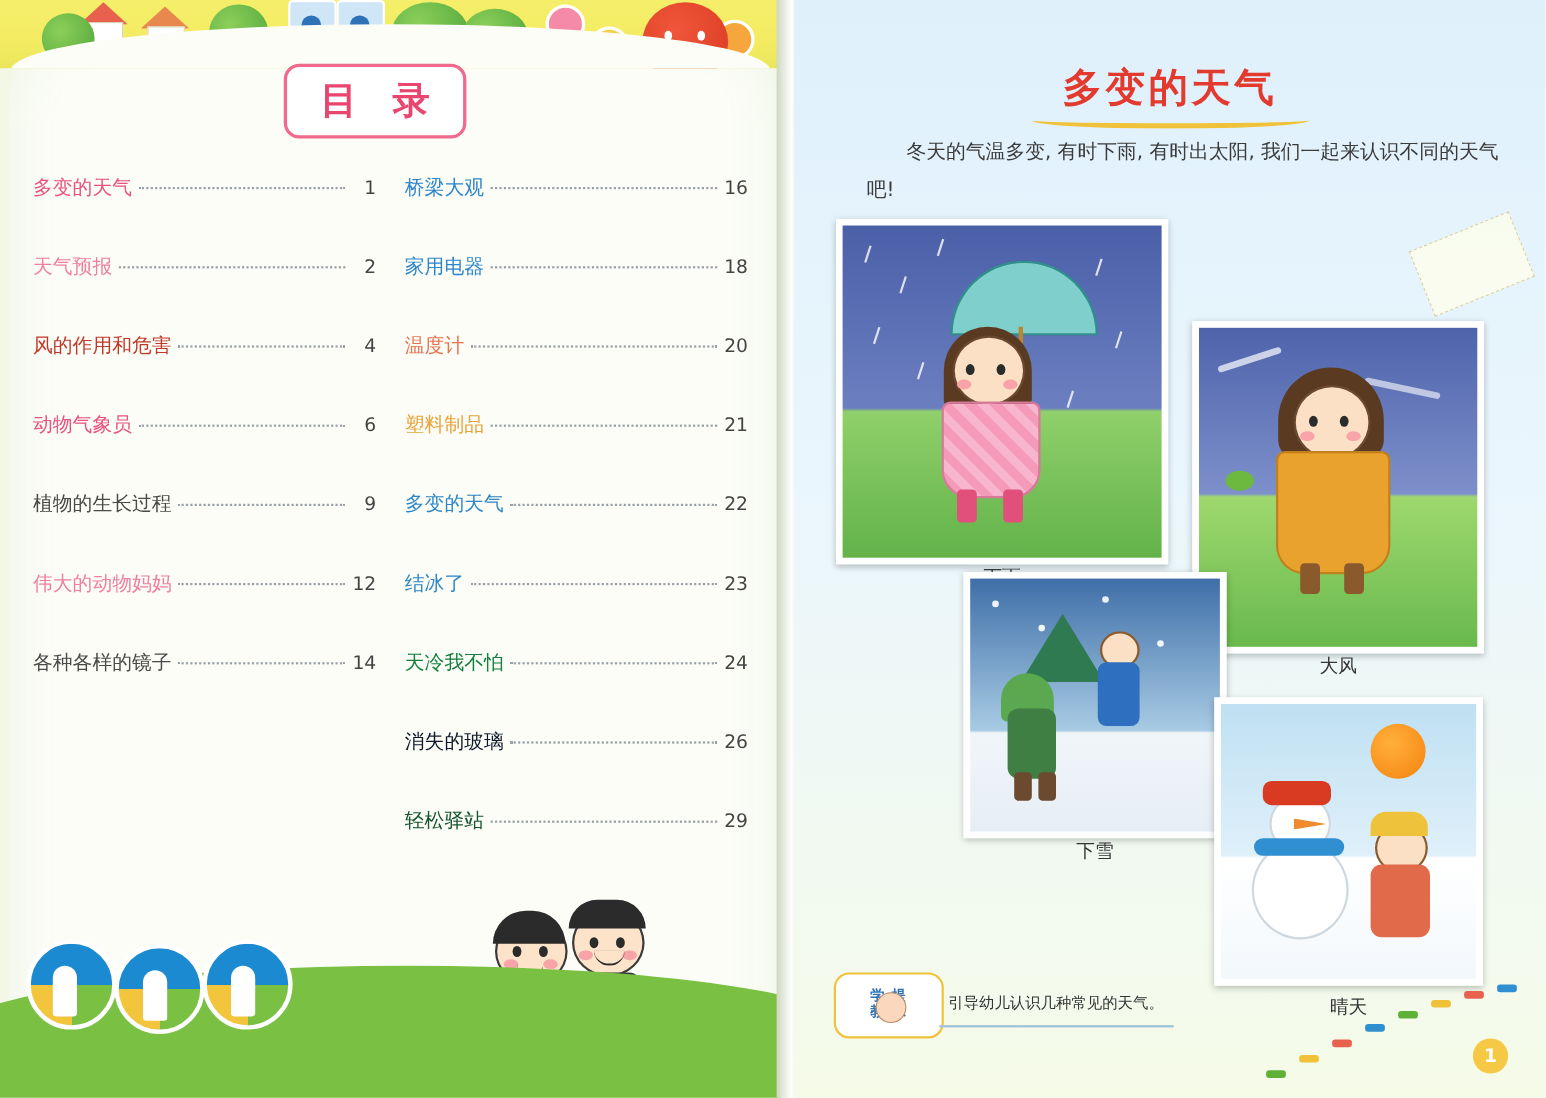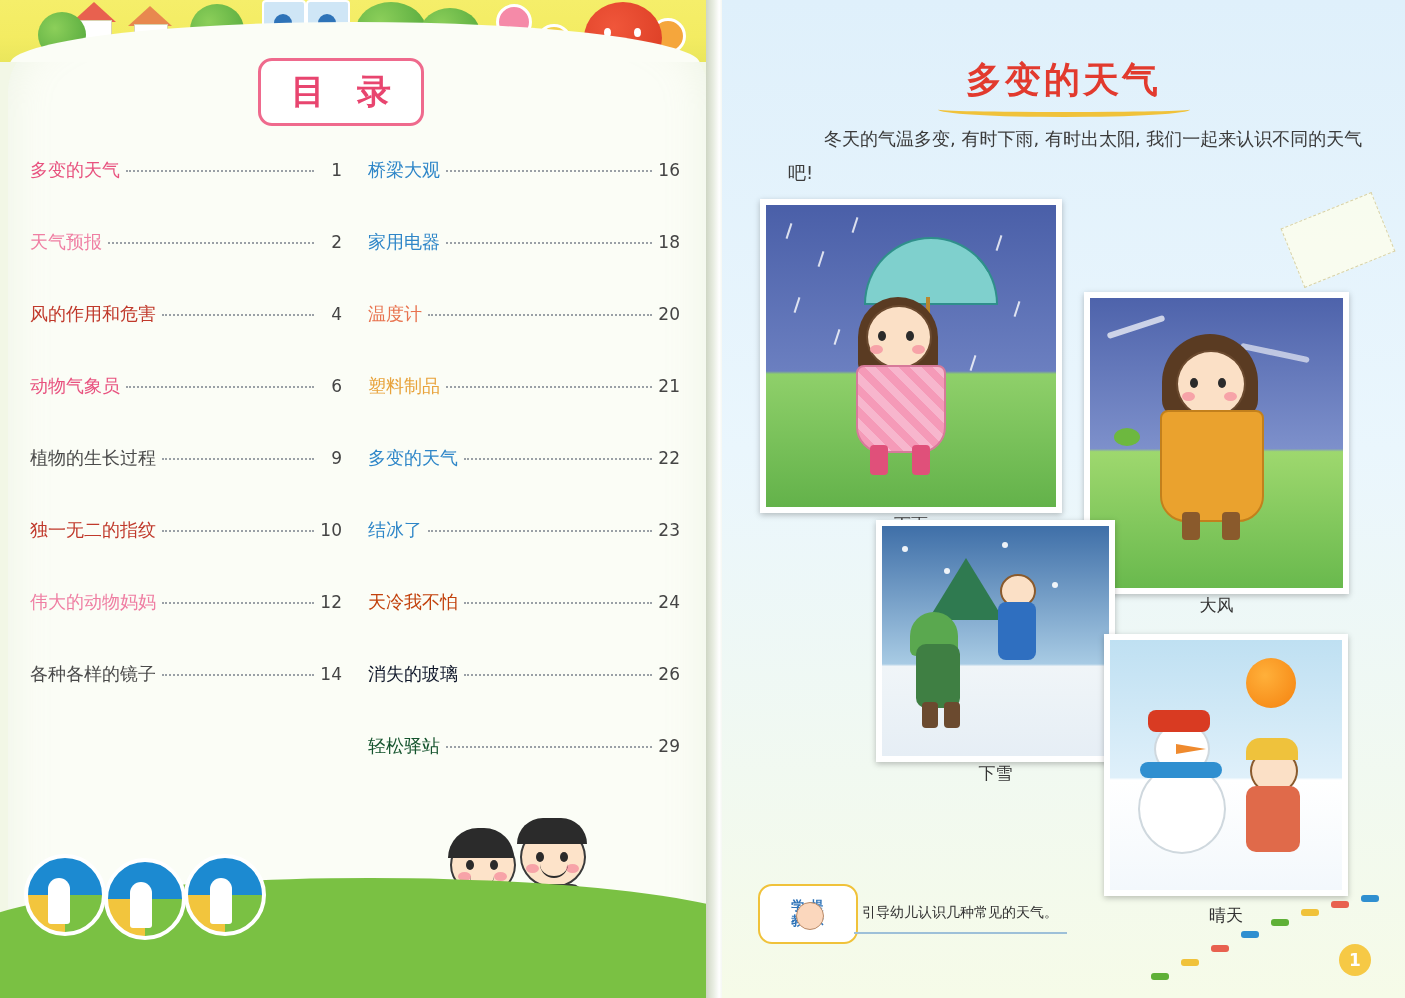--- a/index.html
+++ b/index.html
@@ -264,25 +264,20 @@
           <span class="toc-label" style="color:#e8527f">动物气象员</span>
           <span class="toc-dots"></span>
           <span class="toc-page">6</span>
         </div>
         <div class="toc-row">
           <span class="toc-label" style="color:#4a4a4a">植物的生长过程</span>
           <span class="toc-dots"></span>
           <span class="toc-page">9</span>
         </div>
         <div class="toc-row">
-          <span class="toc-label" style="color:#c0392b">独一无二的指纹</span>
-          <span class="toc-dots"></span>
-          <span class="toc-page">10</span>
-        </div>
-        <div class="toc-row">
           <span class="toc-label" style="color:#ef7fa3">伟大的动物妈妈</span>
           <span class="toc-dots"></span>
           <span class="toc-page">12</span>
         </div>
         <div class="toc-row">
           <span class="toc-label" style="color:#4a4a4a">各种各样的镜子</span>
           <span class="toc-dots"></span>
           <span class="toc-page">14</span>
         </div>
       </div>
@@ -312,21 +307,21 @@
           <span class="toc-label" style="color:#2e86c8">多变的天气</span>
           <span class="toc-dots"></span>
           <span class="toc-page">22</span>
         </div>
         <div class="toc-row">
           <span class="toc-label" style="color:#2e86c8">结冰了</span>
           <span class="toc-dots"></span>
           <span class="toc-page">23</span>
         </div>
         <div class="toc-row">
-          <span class="toc-label" style="color:#c2410c">天冷我不怕</span>
+          <span class="toc-label" style="color:#15803d">天冷我不怕</span>
           <span class="toc-dots"></span>
           <span class="toc-page">24</span>
         </div>
         <div class="toc-row">
           <span class="toc-label" style="color:#0f172a">消失的玻璃</span>
           <span class="toc-dots"></span>
           <span class="toc-page">26</span>
         </div>
         <div class="toc-row">
           <span class="toc-label" style="color:#14532d">轻松驿站</span>

